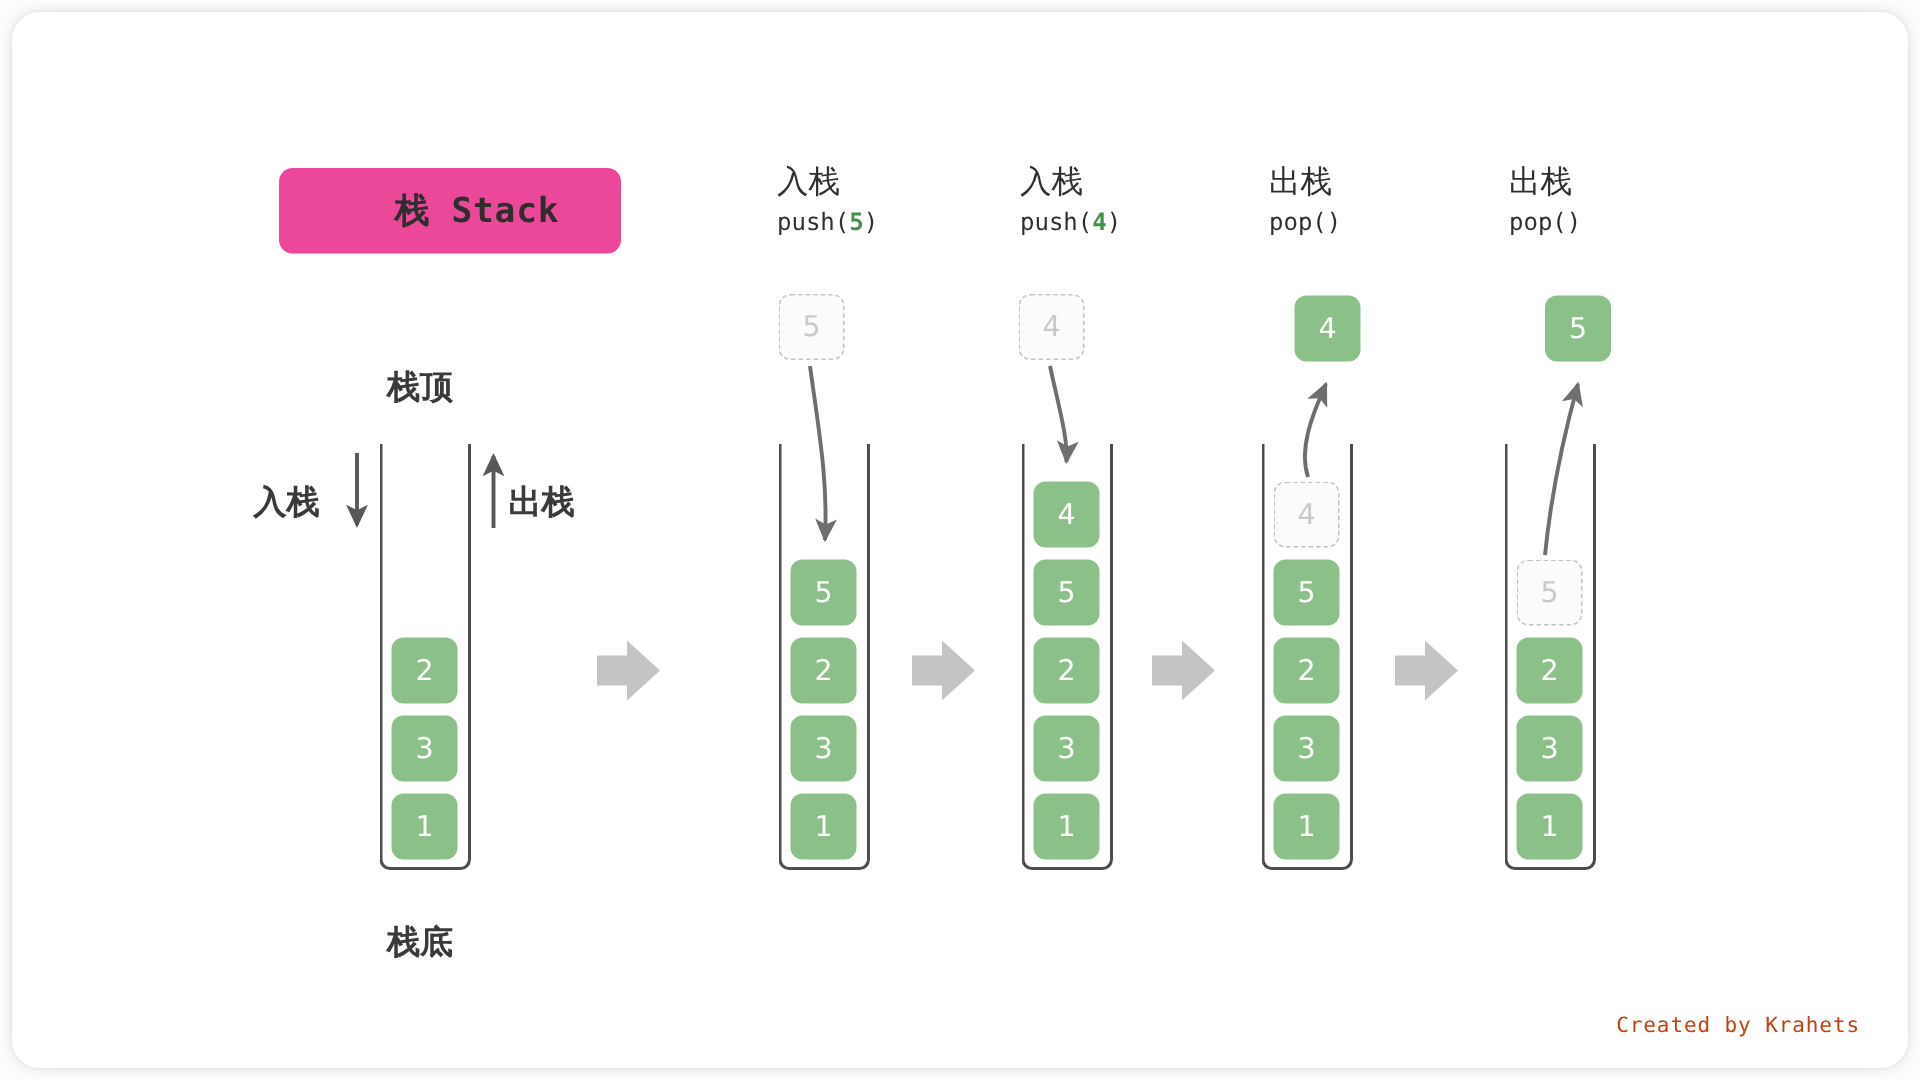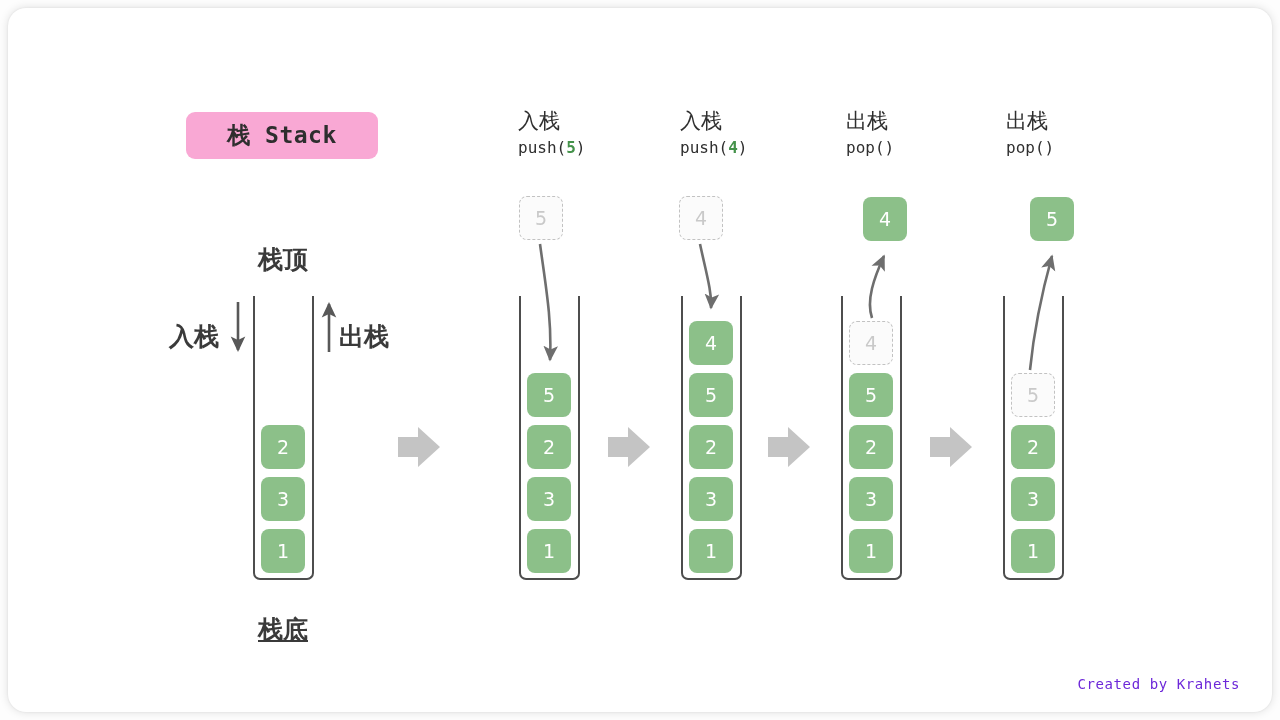--- a/index.html
+++ b/index.html
@@ -30,38 +30,39 @@
     border-radius: 18px;
     box-shadow: 0 0 10px rgba(0,0,0,0.13), 0 0 2px rgba(0,0,0,0.08);
   }
 
   
   #title-chip {
     position: absolute;
     left: 186px;
     top: 112px;
     width: 192px;
-    height: 47px;
-    background: #f9a8d4;
+    height: 57px;
+    background: #ec4899;
     border-radius: 9px;
     display: flex;
     align-items: center;
     justify-content: center;
     font-family: "DejaVu Sans Mono", "Liberation Mono", monospace;
     font-size: 23px;
     font-weight: bold;
     color: #2e2e2e;
     letter-spacing: 0.5px;
+    padding-left: 36px;
   }
 
   
   .cn-label {
     position: absolute;
     font-family: "DejaVu Sans", "Liberation Sans", sans-serif;
-    font-size: 25px;
+    font-size: 22px;
     font-weight: bold;
     color: #3a3a3a;
     white-space: nowrap;
   }
 
   .col-header {
     position: absolute;
     text-align: left;
     white-space: nowrap;
     line-height: 1.45;
@@ -122,21 +123,21 @@
     
   }
 
   
   #footer {
     position: absolute;
     right: 40px;
     bottom: 28px;
     font-family: "DejaVu Sans Mono", "Liberation Mono", monospace;
     font-size: 14px;
-    color: #6d28d9;
+    color: #c2410c;
     letter-spacing: 0.6px;
   }
 
   svg.overlay {
     position: absolute;
     left: 0;
     top: 0;
     width: 1280px;
     height: 720px;
     pointer-events: none;
@@ -144,21 +145,21 @@
 </style>
 </head>
 <body>
 
 <div id="canvas">
   <div id="card"></div>
 
   <div id="title-chip">栈 Stack</div>
 
   <div class="cn-label" style="left:258px; top:243px;">栈顶</div>
-  <div class="cn-label" style="left:258px; top:613px;text-decoration:underline;">栈底</div>
+  <div class="cn-label" style="left:258px; top:613px;">栈底</div>
   <div class="cn-label" style="left:169px; top:320px;">入栈</div>
   <div class="cn-label" style="left:339px; top:320px;">出栈</div>
 
   <div class="stack-container" style="left:253px; top:296px; width:61px; height:284px;"></div>
   <div class="cell" style="left:261px; top:425px;">2</div>
   <div class="cell" style="left:261px; top:477px;">3</div>
   <div class="cell" style="left:261px; top:529px;">1</div>
 
   <div class="col-header" style="left:518px; top:106px;">
     <span class="cn">入栈</span>

